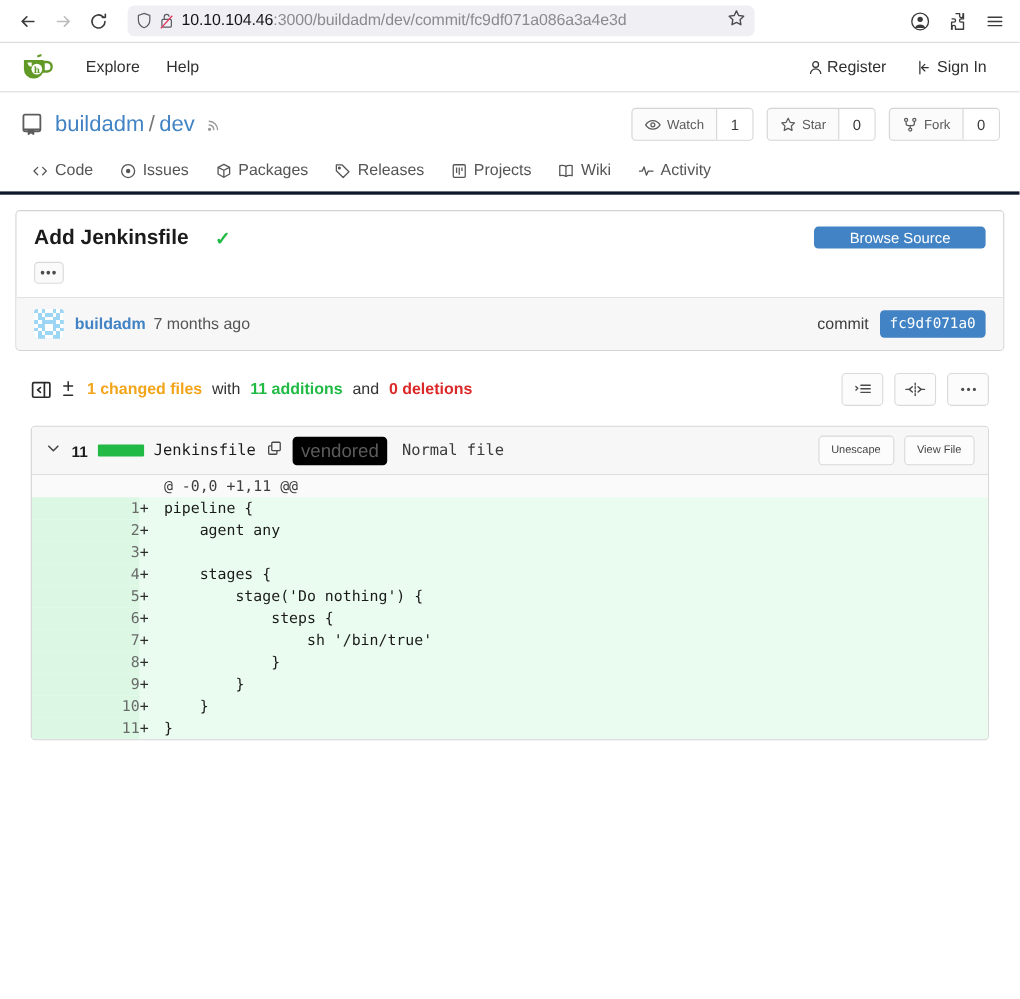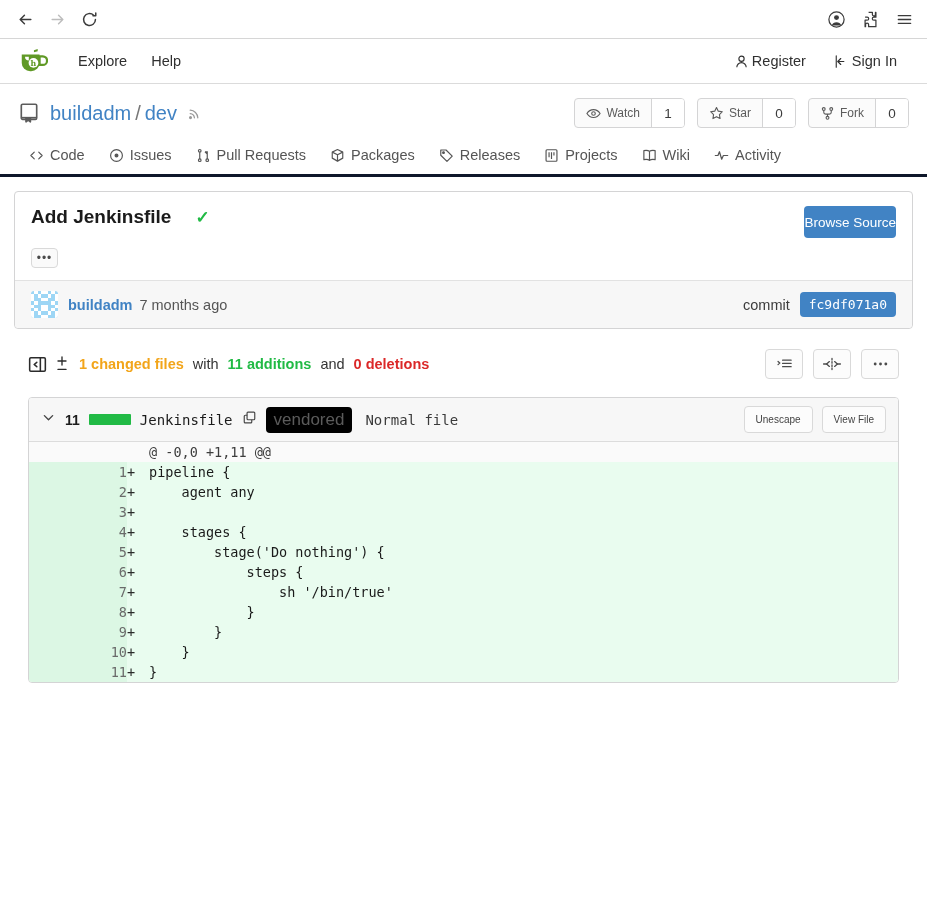--- a/index.html
+++ b/index.html
@@ -151,22 +151,22 @@
     display: flex; align-items: center; gap: 24px;
   }
   .check-ok { color: #21ba45; font-size: 17px; line-height: 1; }
   .browse-btn {
     margin-left: auto;
     background: #4183c4;
     color: #fff;
     font-size: 13.5px;
     border: none;
     border-radius: 4px;
-    padding: 0 0;
-    height: 32px;
+    padding: 0 32px;
+    height: 20px;
     cursor: pointer;
     white-space: nowrap;
   }
   .commit-ellipsis-row { padding: 0 16px 12px 16px; }
   .ellipsis-btn {
     display: inline-flex; align-items: center; justify-content: center;
     width: 27px; height: 20px;
     border: 1px solid #d9d9d9;
     border-radius: 4px;
     background: #fafafa;
@@ -303,20 +303,36 @@
       <path d="M3 8h10M9 4l4 4-4 4"></path>
       </svg>
   </div>
   <div class="nav-btn">
     <svg width="17" height="17" viewBox="0 0 16 16" fill="none" stroke="currentColor" stroke-width="1.4" stroke-linecap="round" stroke-linejoin="round">
       <path d="M13.6 8a5.6 5.6 0 1 1-1.7-4"></path>
         <path d="M13.9 1.9v2.6h-2.6"></path>
       </svg>
   </div>
 
+  <div class="url-wrap">
+    <svg width="14" height="16" viewBox="0 0 14 16" fill="none" stroke="#5b5b66" stroke-width="1.1">
+      <path d="M7 1.2 12.2 3v4.2c0 3.2-2.2 6-5.2 7-3-1-5.2-3.8-5.2-7V3z"></path>
+      </svg>
+    <svg width="13" height="16" viewBox="0 0 13 16" fill="none" stroke="#5b5b66" stroke-width="1.1">
+      <rect x="2.2" y="6.6" width="8.6" height="7" rx="1"></rect>
+      <path d="M4.3 6.6V4.3a2.2 2.2 0 0 1 4.4 0"></path>
+      <path d="M1.2 14.8 11.6 3.3" stroke="#e4335c" stroke-width="1.2"></path>
+      </svg>
+    <div class="url-text"><b>10.10.104.46</b><span>:3000/buildadm/dev/commit/fc9df071a086a3a4e3d</span></div>
+    <span class="star-btn">
+      <svg width="17" height="17" viewBox="0 0 16 16" fill="none" stroke="currentColor" stroke-width="1.2" stroke-linejoin="round">
+        <path d="M8 1.8l1.9 3.9 4.3.6-3.1 3 .7 4.3L8 11.6l-3.8 2 .7-4.3-3.1-3 4.3-.6z"></path>
+        </svg>
+    </span>
+  </div>
 
   <div class="chrome-right">
     <div class="nav-btn">
       <svg width="19" height="19" viewBox="0 0 20 20" fill="none" stroke="currentColor" stroke-width="1.3">
         <circle cx="10" cy="10" r="8"></circle>
           <circle cx="10" cy="8" r="2.6" fill="currentColor" stroke="none"></circle>
         <path d="M4.9 16.3a5.6 5.6 0 0 1 10.2 0" fill="currentColor" stroke="none"></path>
         </svg>
     </div>
     <div class="nav-btn">
@@ -423,29 +439,20 @@
       <path d="M5.6 4.4 2 8l3.6 3.6M10.4 4.4 14 8l-3.6 3.6"></path>
       </svg>
     <span>Code</span>
   </a>
   <a class="repo-tab">
     <svg width="15" height="15" viewBox="0 0 16 16" fill="none" stroke="currentColor" stroke-width="1.25">
       <circle cx="8" cy="8" r="6.3"></circle>
         <circle cx="8" cy="8" r="1.5" fill="currentColor"></circle>
       </svg>
     <span>Issues</span>
-  </a>
-  <a class="repo-tab">
-    <svg width="15" height="15" viewBox="0 0 16 16" fill="none" stroke="currentColor" stroke-width="1.25">
-      <circle cx="4" cy="3" r="1.4"></circle>
-        <circle cx="4" cy="13" r="1.4"></circle>
-        <circle cx="12" cy="13" r="1.4"></circle>
-      <path d="M4 4.4v7.2M12 11.6V6.4L9.6 4M9.6 4h2.4V6.2"></path>
-      </svg>
-    <span>Pull Requests</span>
   </a>
   <a class="repo-tab">
     <svg width="15" height="15" viewBox="0 0 16 16" fill="none" stroke="currentColor" stroke-width="1.25" stroke-linejoin="round">
       <path d="M8 1.6 13.6 4.4v6.4L8 14 2.4 10.8V4.4z"></path>
         <path d="M2.4 4.4 8 7.2l5.6-2.8M8 7.2V14"></path>
       </svg>
     <span>Packages</span>
   </a>
   <a class="repo-tab">
     <svg width="15" height="15" viewBox="0 0 16 16" fill="none" stroke="currentColor" stroke-width="1.25" stroke-linejoin="round">

